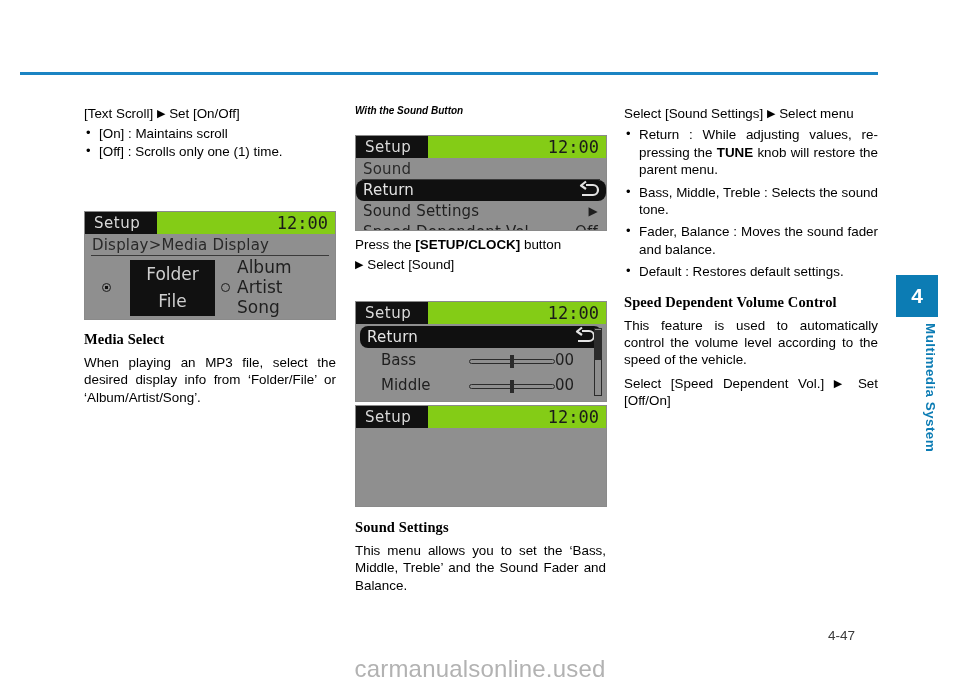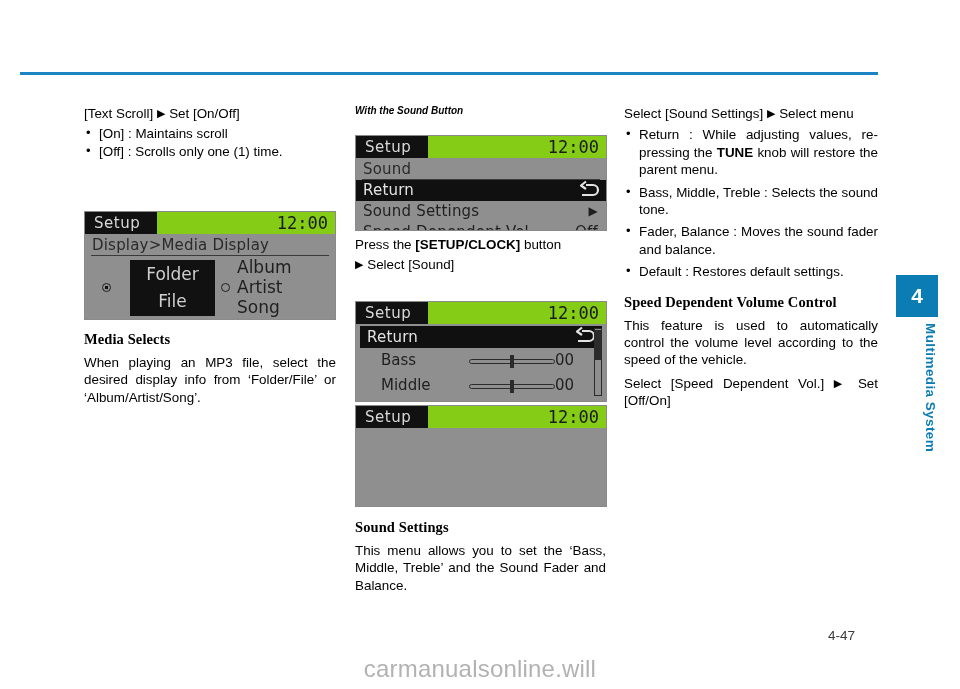--- a/index.html
+++ b/index.html
@@ -139,20 +139,21 @@
     height: 21px;
     font-size: 15px;
     color: #1f1f1f;
     line-height: 21px;
     padding-left: 7px;
     letter-spacing: .2px;
   }
   .lcd-row.sel {
     background: #101010;
     color: #e2e2e2;
+    border-radius: 8px;
   }
   .lcd-row .rt {
     position: absolute;
     right: 8px;
     top: 0;
     font-size: 15px;
   }
 
   
   #lcd-media { left: 84px; top: 211px; width: 250px; height: 107px; }
@@ -378,21 +379,21 @@
     <div class="radio-dot" style="left:136px; top:27px;"></div>
     <div class="album-list">
       <div>Album</div>
       <div>Artist</div>
       <div>Song</div>
     </div>
   </div>
 </div>
 
 <div class="col col-left" style="top:331px;">
-  <div class="hd-serif">Media Selects</div>
+  <div class="hd-serif">Media Select</div>
   <p class="body">When playing an MP3 file, select the desired display info from ‘Folder/File’ or ‘Album/Artist/Song’.</p>
 </div>
 
 <div class="col col-mid">
   <div class="hd-ital">With the Sound Button</div>
 </div>
 
 <div class="lcd" id="lcd-sound">
   <div class="lcd-titlebar">
     <div class="lcd-title-tab">Setup</div>
@@ -496,13 +497,13 @@
     <span>Select [Speed Dependent Vol.]</span>
     <span class="tri">▶</span>
     <span>Set [Off/On]</span>
   </p>
 </div>
 
 <div class="chapter-tab">4</div>
 <div class="chapter-label">Multimedia System</div>
 
 <div class="page-num">4-47</div>
-<div class="watermark">carmanualsonline.will</div>
+<div class="watermark">carmanualsonline.used</div>
 
 </body></html>

